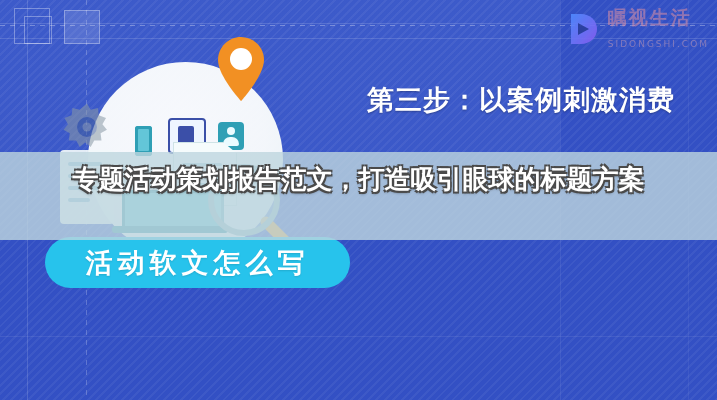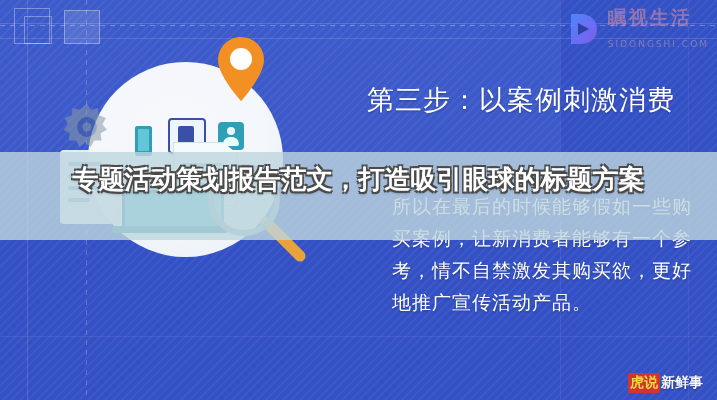--- a/index.html
+++ b/index.html
@@ -100,21 +100,21 @@
   .list-card{
     position:absolute;left:60px;top:150px;width:54px;height:74px;
     background:#f2f9fa;border-radius:4px;opacity:.92;
   }
   .list-card i{position:absolute;left:8px;height:4px;background:#8fbfd0;border-radius:2px;}
   .magnify{position:absolute;left:204px;top:160px;width:106px;height:106px;}
 
   
   .step-title{
     position:absolute;left:367px;top:82px;width:320px;
-    color:#ffffff;font-size:27px;font-weight:400;letter-spacing:1px;
+    color:#ffffff;font-size:27px;font-weight:700;letter-spacing:1px;
     white-space:nowrap;
     text-shadow:0 1px 2px rgba(0,0,0,.28);
   }
   .body-text{
     position:absolute;left:392px;top:190px;width:300px;
     color:#ffffff;font-size:19px;line-height:32px;letter-spacing:1px;
     text-shadow:0 1px 2px rgba(0,0,0,.25);
   }
   
   .pill{
@@ -229,22 +229,24 @@
     <div class="scr"></div>
       <div class="base"></div>
   </div>
 
   <svg class="magnify" viewBox="0 0 106 106">
     <line x1="62" y1="62" x2="96" y2="96" stroke="#e8a33c" stroke-width="11" stroke-linecap="round"></line>
     <circle cx="40" cy="40" r="33" fill="rgba(190,225,232,.45)" stroke="#8fb7c4" stroke-width="6"></circle>
   </svg>
 
   <div class="step-title">第三步：以案例刺激消费</div>
-  <div class="body-text">所以在最后的时候能够假如一些购买案例，让新消费者能够有一个参考，情不自禁激发其购买欲，更好地推广宣传活动产品。</div>
-
+
+  <div class="pill">
+    <span>活动软文怎么写</span>
+  </div>
 
 
   <div class="overlay-band"></div>
   <div class="headline">专题活动策划报告范文，打造吸引眼球的标题方案</div>
 
   <div class="brand">
     <svg class="brand-mark" viewBox="0 0 36 36">
       <defs>
         <linearGradient id="dg" x1="0" y1="0" x2="1" y2="1">
           <stop offset="0" stop-color="#4f8bff"></stop>
@@ -253,18 +255,14 @@
       </defs>
       <path d="M6 3h10c9 0 16 6.5 16 15s-7 15-16 15H6z" fill="url(#dg)"></path>
       <path d="M13 12l11 6-11 6z" fill="#2b3f9e"></path>
     </svg>
     <div class="brand-text">
       <div class="brand-cn">瞩视生活</div>
       <div class="brand-en">SIDONGSHI.COM</div>
     </div>
   </div>
 
-  <div class="watermark">
-    <span class="wm-a">虎说</span>
-    <span class="wm-b">新鲜事</span>
-  </div>
 
 </div>
 
 </body></html>

